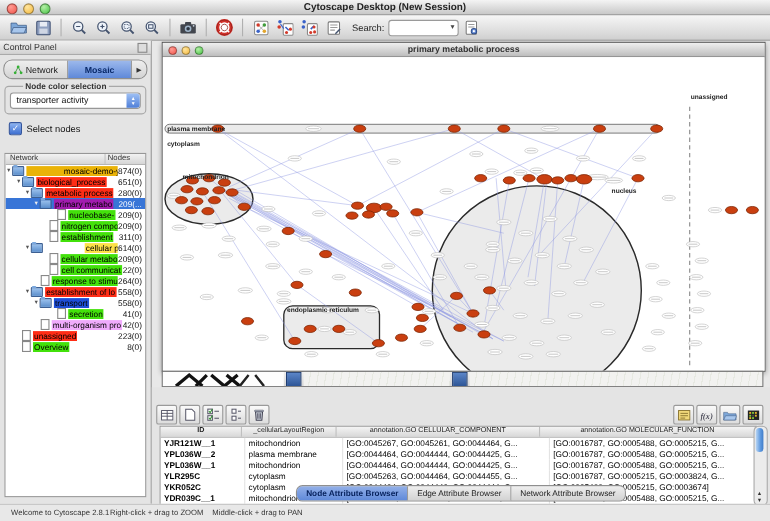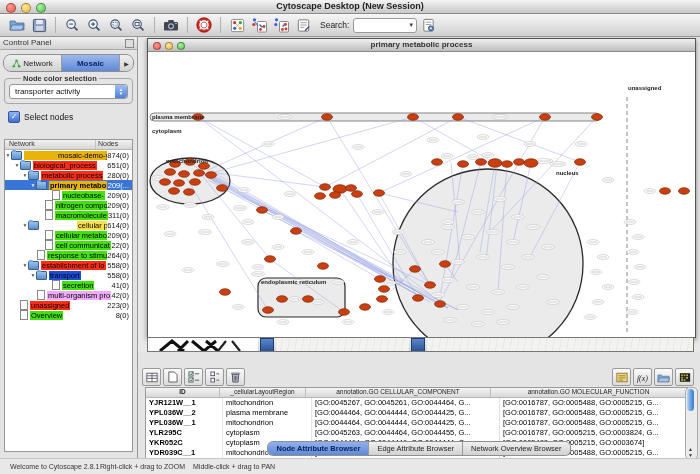--- a/index.html
+++ b/index.html
@@ -296,39 +296,39 @@
           </div>
           <div class="trow" style="padding-left: 17px;">
             <span class="arr">▼</span>
             <span class="ticon folder"></span>
             <span class="tlabel" style="background: rgb(255, 45, 22);">metabolic process</span>
             <span class="tval">280(0)</span>
           </div>
           <div class="trow sel" style="padding-left: 25px;">
             <span class="arr">▼</span>
             <span class="ticon folder"></span>
-            <span class="tlabel" style="background: #eab308; font-weight: bold;">primary metabo</span>
+            <span class="tlabel" style="background: #a21caf;">primary metabo</span>
             <span class="tval">209(...</span>
           </div>
           <div class="trow" style="padding-left: 40px;">
             <span class="arr"></span>
             <span class="ticon leaf"></span>
             <span class="tlabel" style="background: rgb(67, 225, 11);">nucleobase-</span>
             <span class="tval">209(0)</span>
           </div>
           <div class="trow" style="padding-left: 33px;">
             <span class="arr"></span>
             <span class="ticon leaf"></span>
             <span class="tlabel" style="background: rgb(67, 225, 11);">nitrogen compo</span>
             <span class="tval">209(0)</span>
           </div>
           <div class="trow" style="padding-left: 33px;">
             <span class="arr"></span>
             <span class="ticon leaf"></span>
-            <span class="tlabel" style="background: rgb(67, 225, 11);">macromolecule</span>
+            <span class="tlabel" style="background: rgb(67, 225, 11);">establishment</span>
             <span class="tval">311(0)</span>
           </div>
           <div class="trow" style="padding-left: 17px;">
             <span class="arr">▼</span>
             <span class="ticon folder"></span>
             <span class="tlabel" style="background: #fde047; margin-left: 36px;">cellular process</span>
             <span class="tval">614(0)</span>
           </div>
           <div class="trow" style="padding-left: 33px;">
             <span class="arr"></span>
@@ -831,21 +831,21 @@
         </div>
     </div>
     <div class="vscroll">
       <div class="vthumb"></div>
       <div class="varrows">▲<br>▼</div>
     </div>
     <div class="dp-tabs">
       <div class="dp-tabgroup">
           <div class="dptab sel">Node Attribute Browser</div>
           <div class="dptab">Edge Attribute Browser</div>
-          <div class="dptab">Network Overview Browser</div>
+          <div class="dptab">Network Attribute Browser</div>
         </div>
     </div>
   </div>
 
   <div class="status-bar">
     <span style="left:10px">Welcome to Cytoscape 2.8.1</span>
     <span style="left:100px">Right-click + drag to ZOOM</span>
     <span style="left:193px">Middle-click + drag to PAN</span>
   </div>
 

